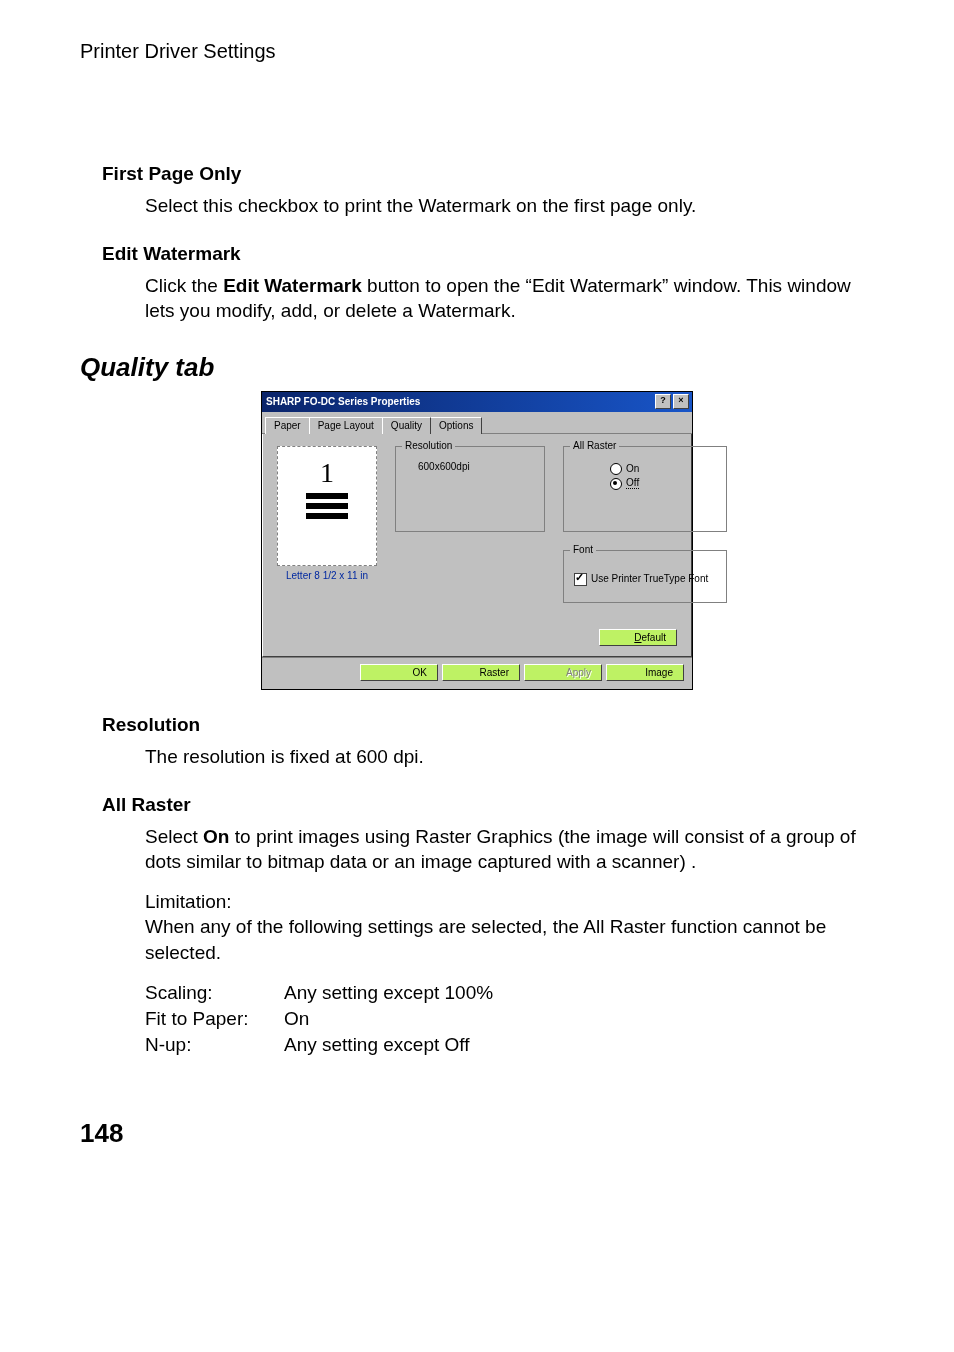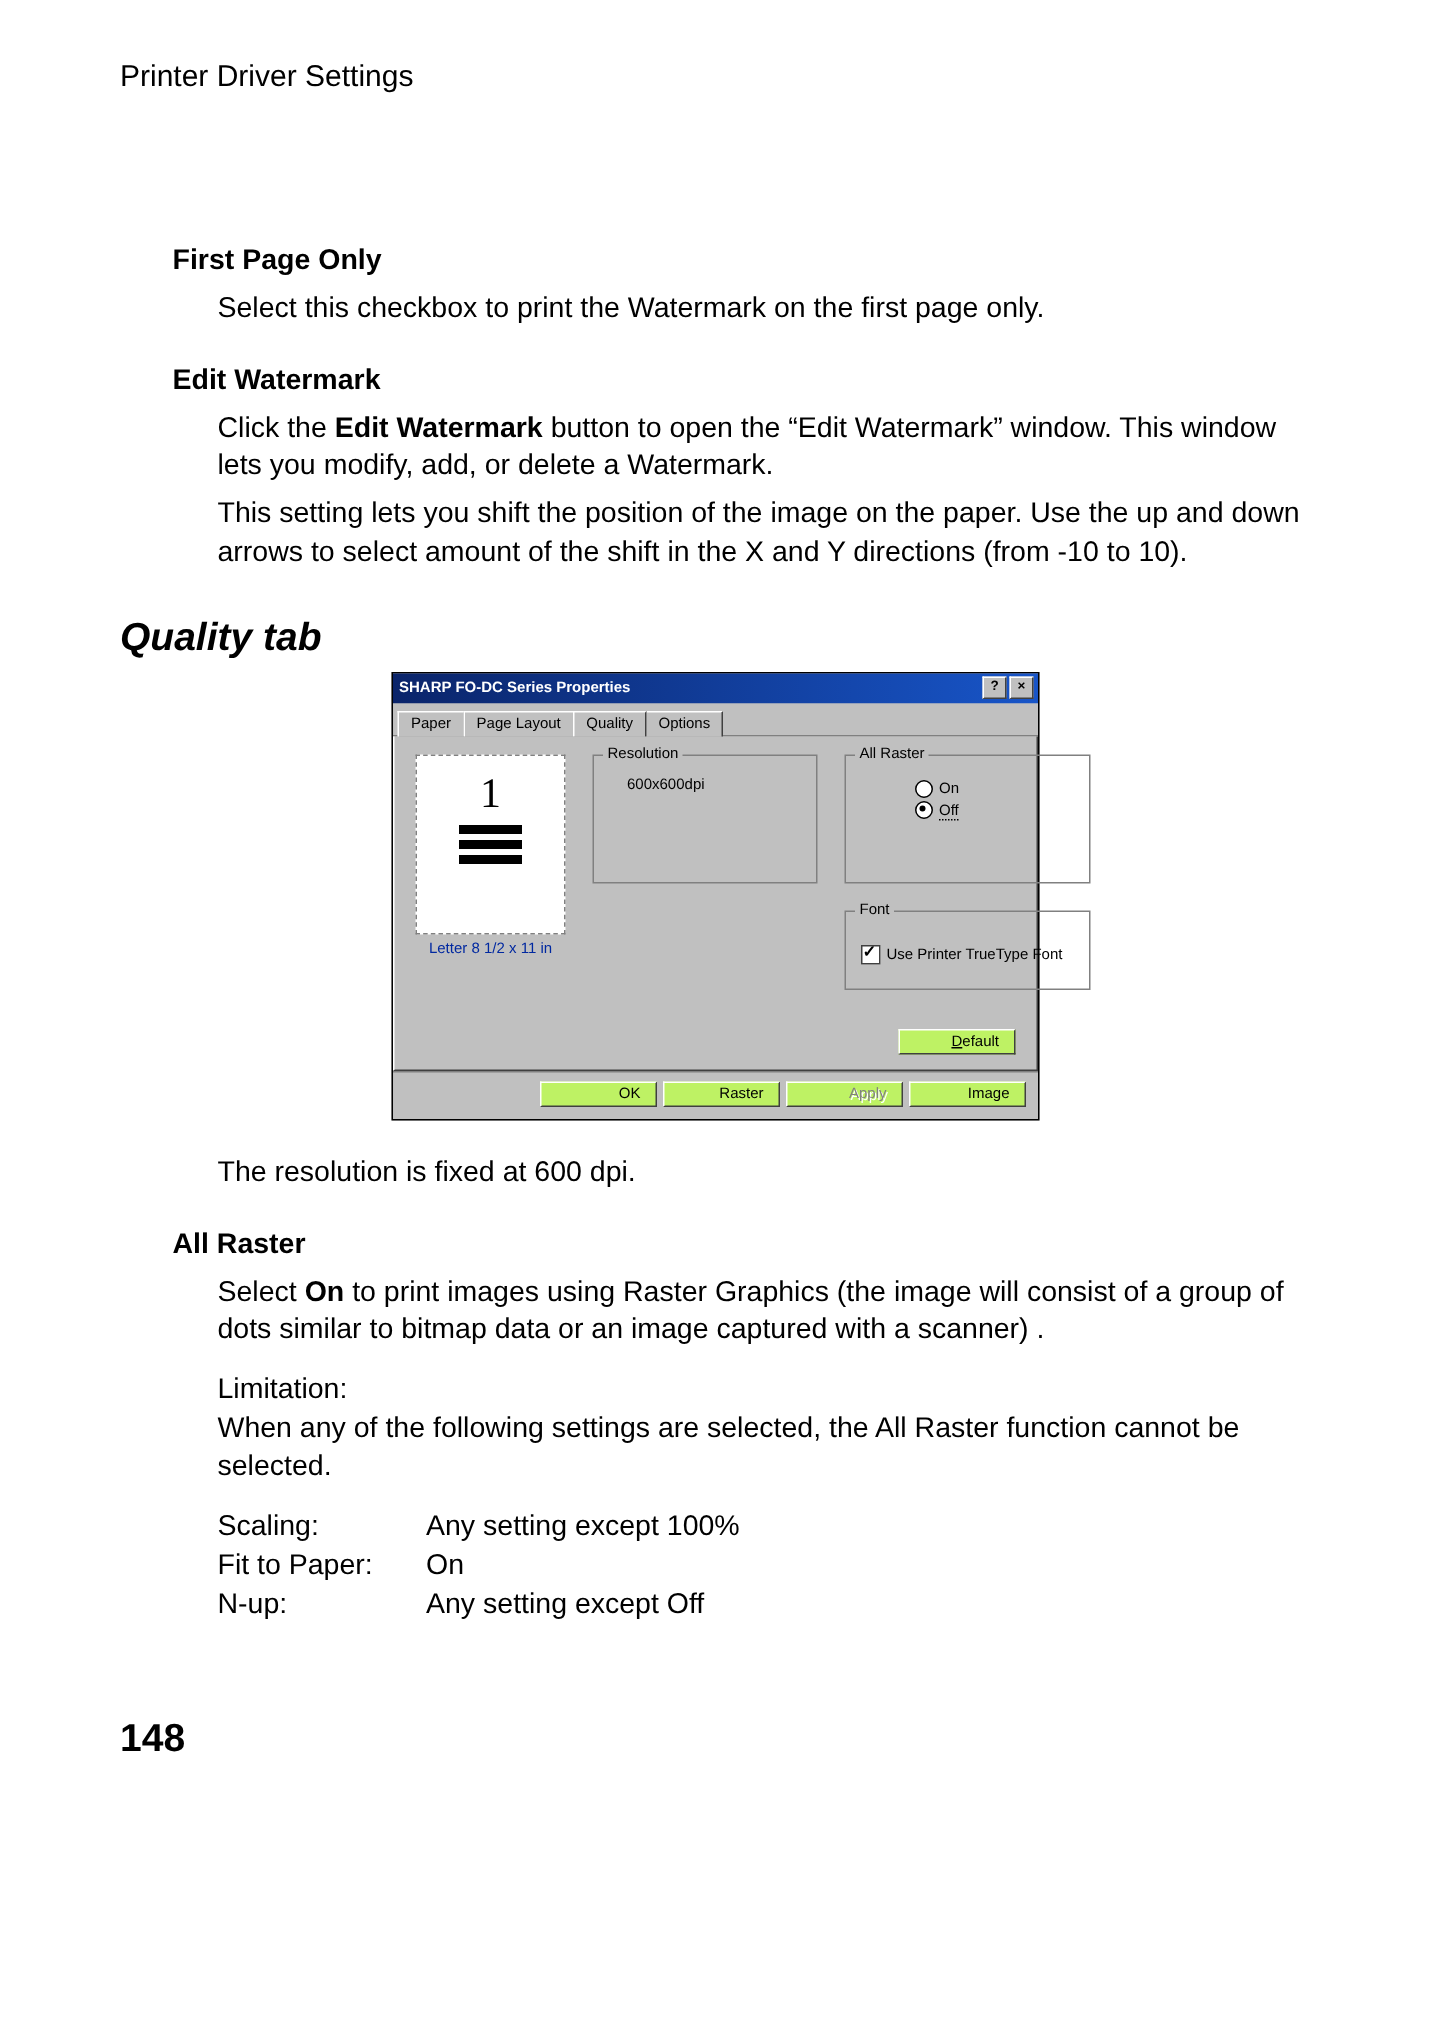--- a/index.html
+++ b/index.html
@@ -14,21 +14,21 @@
   .page {
     padding: 40px 80px 40px 80px;
   }
   .running-head {
     font-size: 20px;
     margin-bottom: 100px;
   }
   h3.subheading {
     font-size: 19px;
     font-weight: bold;
-    margin: 24px 0 8px 35px;
+    margin: 24px 0 8px 22px;
   }
   .body-text {
     font-size: 19px;
     line-height: 1.35;
     margin: 0 0 0 65px;
   }
   .body-text p { margin: 0 0 6px 0; }
   h2.section {
     font-size: 26px;
     font-style: italic;
@@ -188,23 +188,20 @@
   <h3 class="subheading">First Page Only</h3>
   <div class="body-text">
       <p>Select this checkbox to print the Watermark on the first page only.</p>
     </div>
 
   <h3 class="subheading">Edit Watermark</h3>
   <div class="body-text">
     <p><span>Click the </span><b>Edit Watermark</b><span> button to open the “Edit Watermark” window.  This window lets you modify, add, or delete a Watermark.</span></p>
   </div>
 
-  <div class="body-text">
-      <p>This setting lets you shift the position of the image on the paper. Use the up and down arrows to select amount of the shift in the X and Y directions (from -10 to 10).</p>
-    </div>
 
   <h2 class="section">Quality tab</h2>
 
   <div class="dialog-wrap">
     <div class="dialog">
       <div class="titlebar">
         <span class="title">SHARP FO-DC Series  Properties</span>
         <span class="tb-btn">?</span>
         <span class="tb-btn">×</span>
       </div>
@@ -246,20 +243,21 @@
       </div>
       <div class="bottom-row">
         <div class="btn">OK</div>
         <div class="btn">Raster</div>
         <div class="btn disabled">Apply</div>
         <div class="btn">Image</div>
       </div>
     </div>
   </div>
 
+  <h3 class="subheading">Resolution</h3>
   <div class="body-text">
       <p>The resolution is fixed at 600 dpi.</p>
     </div>
 
   <h3 class="subheading">All Raster</h3>
   <div class="body-text">
     <p><span>Select </span><b>On</b><span> to print images using Raster Graphics (the image will consist of a group of dots similar to bitmap data or an image captured with a scanner) .</span></p>
     <p style="margin-top:14px;"><span>Limitation:</span><br><span>When any of the following settings are selected, the All Raster function cannot be selected.</span></p>
   </div>
 

